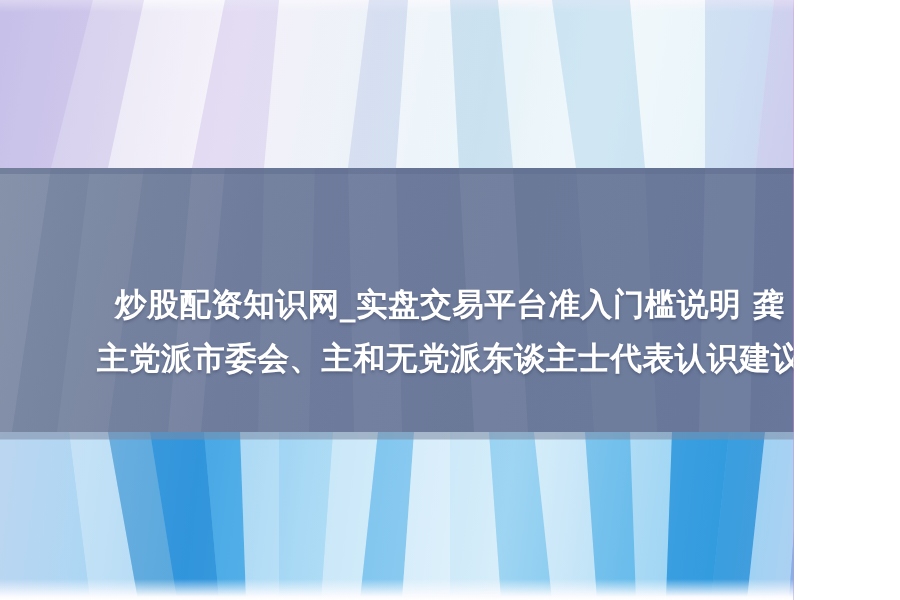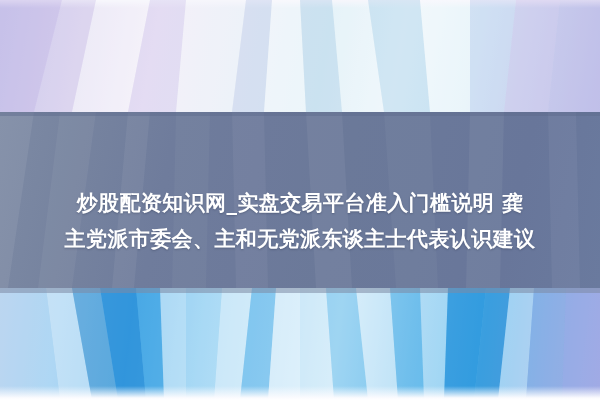--- a/index.html
+++ b/index.html
@@ -6,21 +6,21 @@
     margin: 0;
     padding: 0;
     background: #ffffff;
   }
   body {
     font-family: "DejaVu Sans", "Liberation Sans", sans-serif;
   }
 
   .banner {
     position: relative;
-    width: 600px;
+    width: 529px;
     height: 400px;
     overflow: hidden;
     background: #a21caf;
   }
 
   
   .top-region {
     position: absolute;
     left: 0; top: 0;
     width: 600px; height: 112px;

